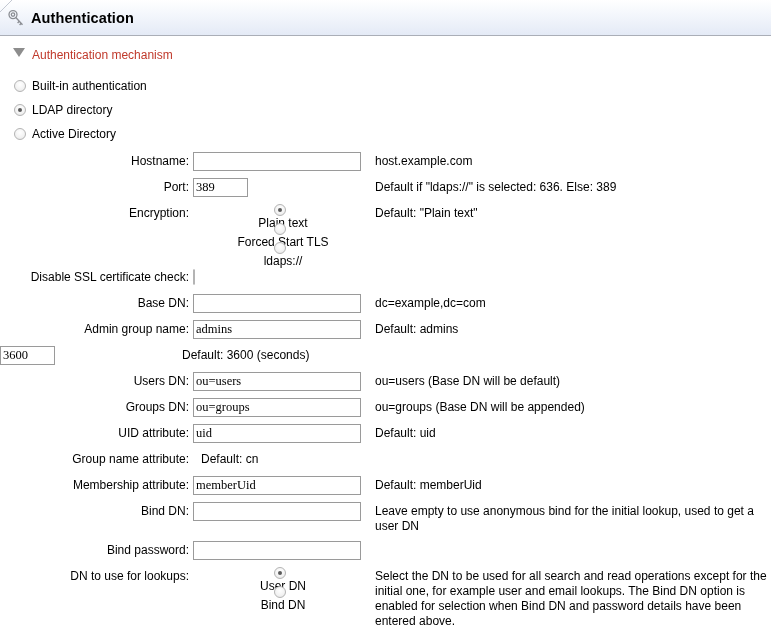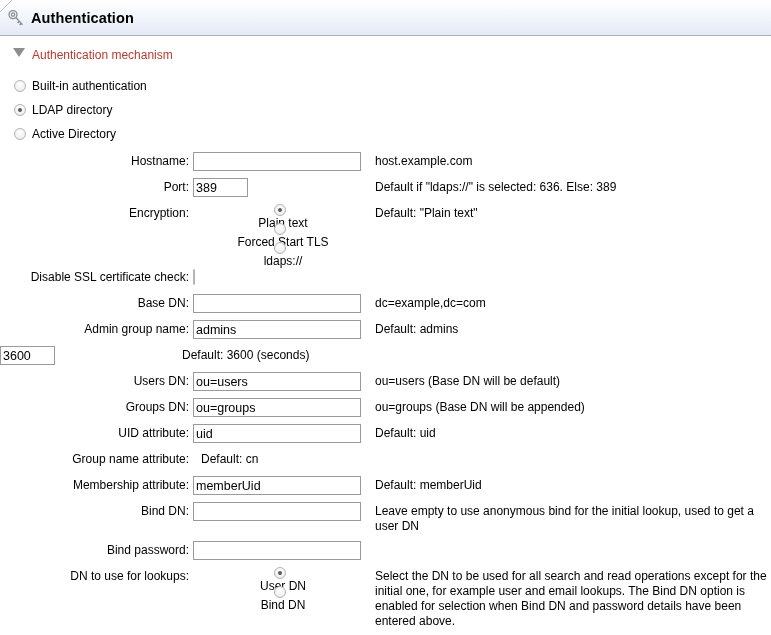--- a/index.html
+++ b/index.html
@@ -124,21 +124,21 @@
     padding-top: 2px;
     max-width: 396px;
   }
 
   input.txt {
     width: 168px;
     height: 19px;
     border: 1px solid #9a9a9a;
     box-sizing: border-box;
     padding: 0 2px;
-    font-family: Liberation Sans, sans-serif;
+    font-family: Liberation Serif, serif;
     font-size: 12.5px;
     color: #000;
     background: #fff;
     outline: none;
   }
   input.txt.narrow { width: 55px; }
 
   .radio-group .opt {
     display: flex;
     align-items: center;

